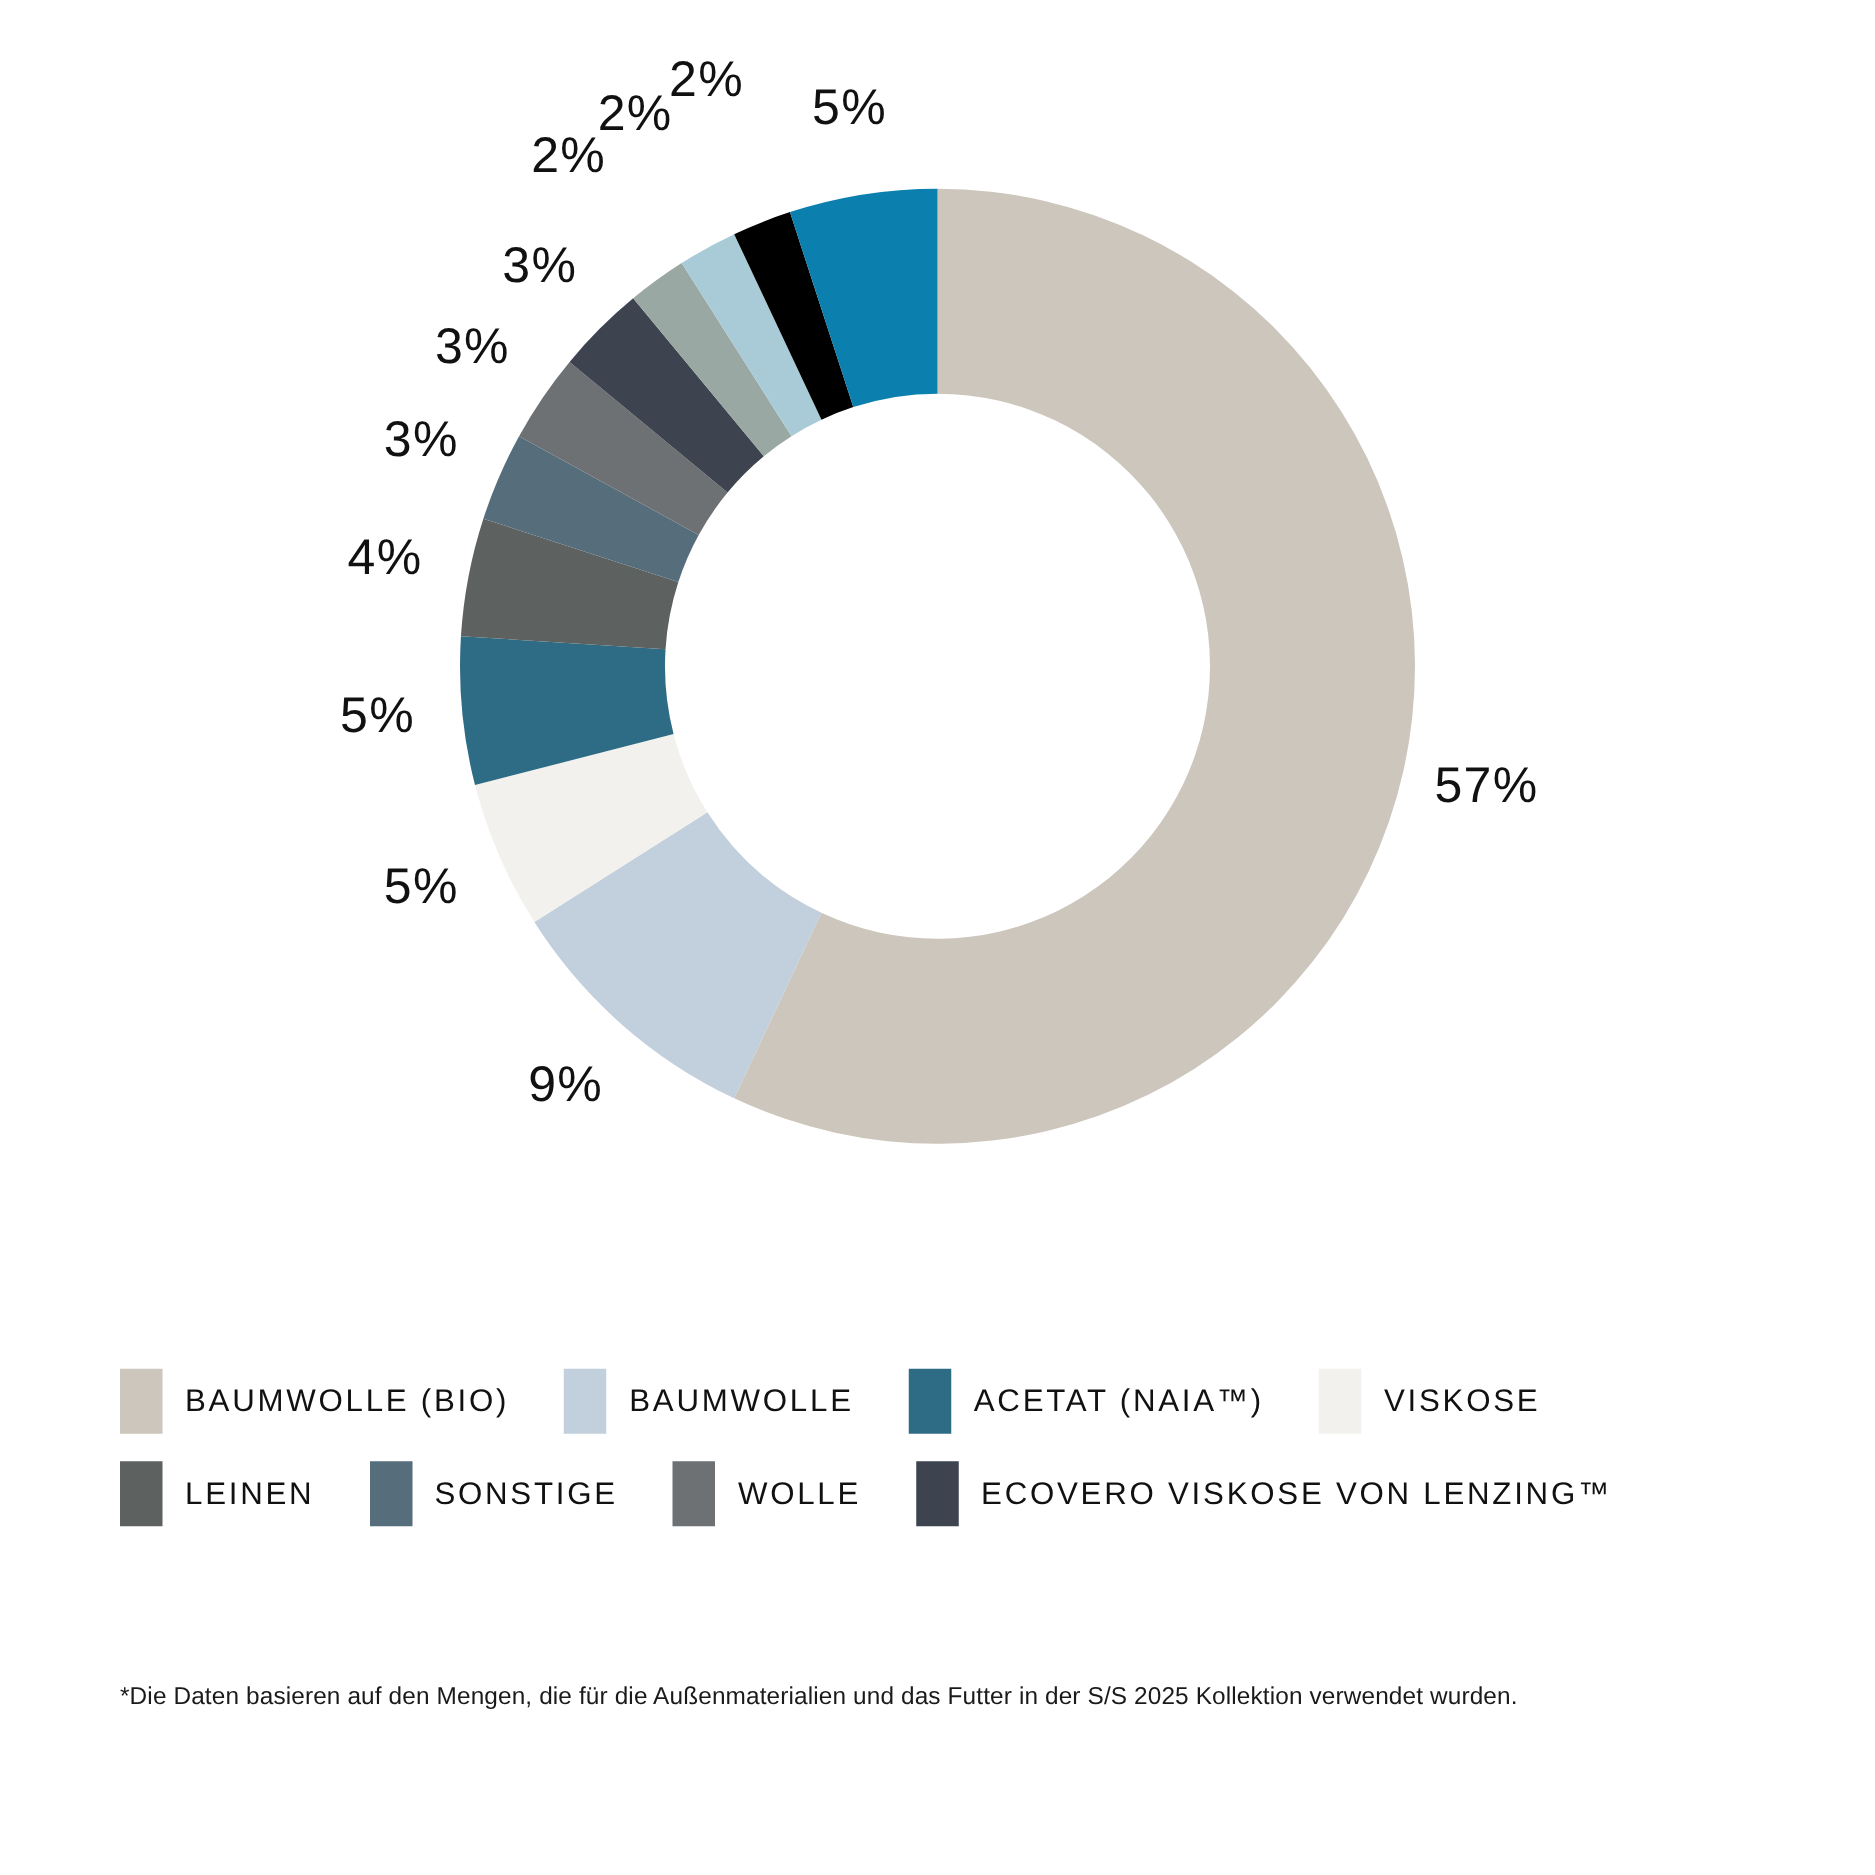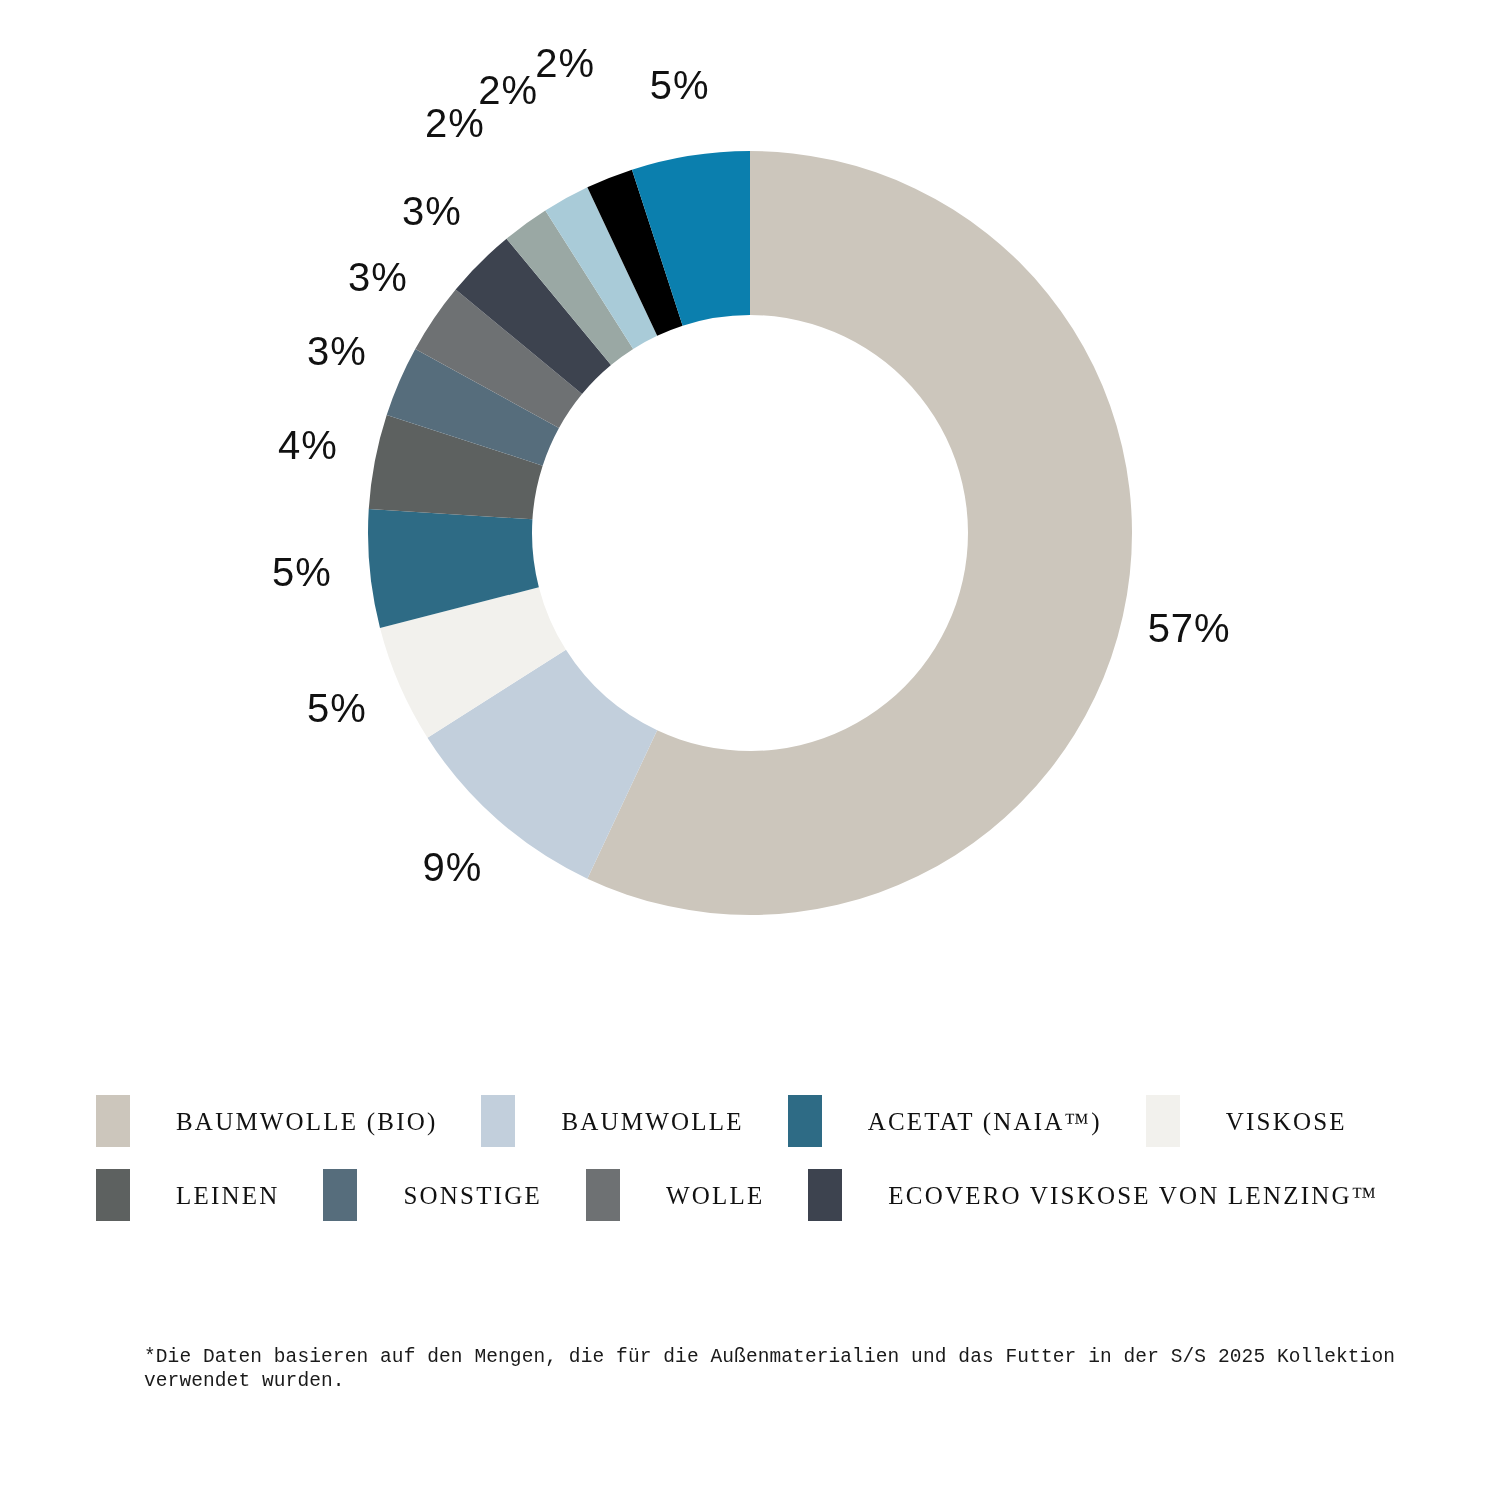--- a/index.html
+++ b/index.html
@@ -55,43 +55,41 @@
     margin-right: 44px;
     white-space: nowrap;
   }
   .legend-swatch {
     width: 34px;
     height: 52px;
     flex: 0 0 auto;
     margin-right: 18px;
   }
   .legend-label {
-    font-family: Liberation Serif, serif;
+    font-family: Liberation Sans, sans-serif;
     font-size: 25px;
     letter-spacing: 2.2px;
     color: #111111;
     line-height: 1;
-    margin-left: 28px;
   }
 
   
   #footnotes {
     position: absolute;
     left: 96px;
     top: 1345px;
     width: 1330px;
   }
   .footnote {
-    font-family: Liberation Mono, monospace;
+    font-family: Liberation Sans, sans-serif;
     font-size: 19.5px;
     color: #1a1a1a;
     letter-spacing: 0.1px;
     margin-bottom: 13px;
     line-height: 1.25;
-    margin-left: 48px;
   }
 </style>
 </head>
 <body>
 
 <div id="chart-area">
   <svg id="donut-svg" width="1500" height="1010" viewBox="0 0 1500 1010">
     <g id="slices">
         <path d="M 750 151 A 382 382 0 1 1 587.3523106221423 878.6439340420195 L 657.1801144388143 730.2522974375922 A 218 218 0 1 0 750 315 Z" fill="#ccc6bc"></path>
         <path d="M 587.3523106221423 878.6439340420195 A 382 382 0 0 1 427.46673245823024 737.6858356819768 L 565.9365122405607 649.8102413054213 A 218 218 0 0 0 657.1801144388143 730.2522974375922 Z" fill="#c2cfdc"></path>

